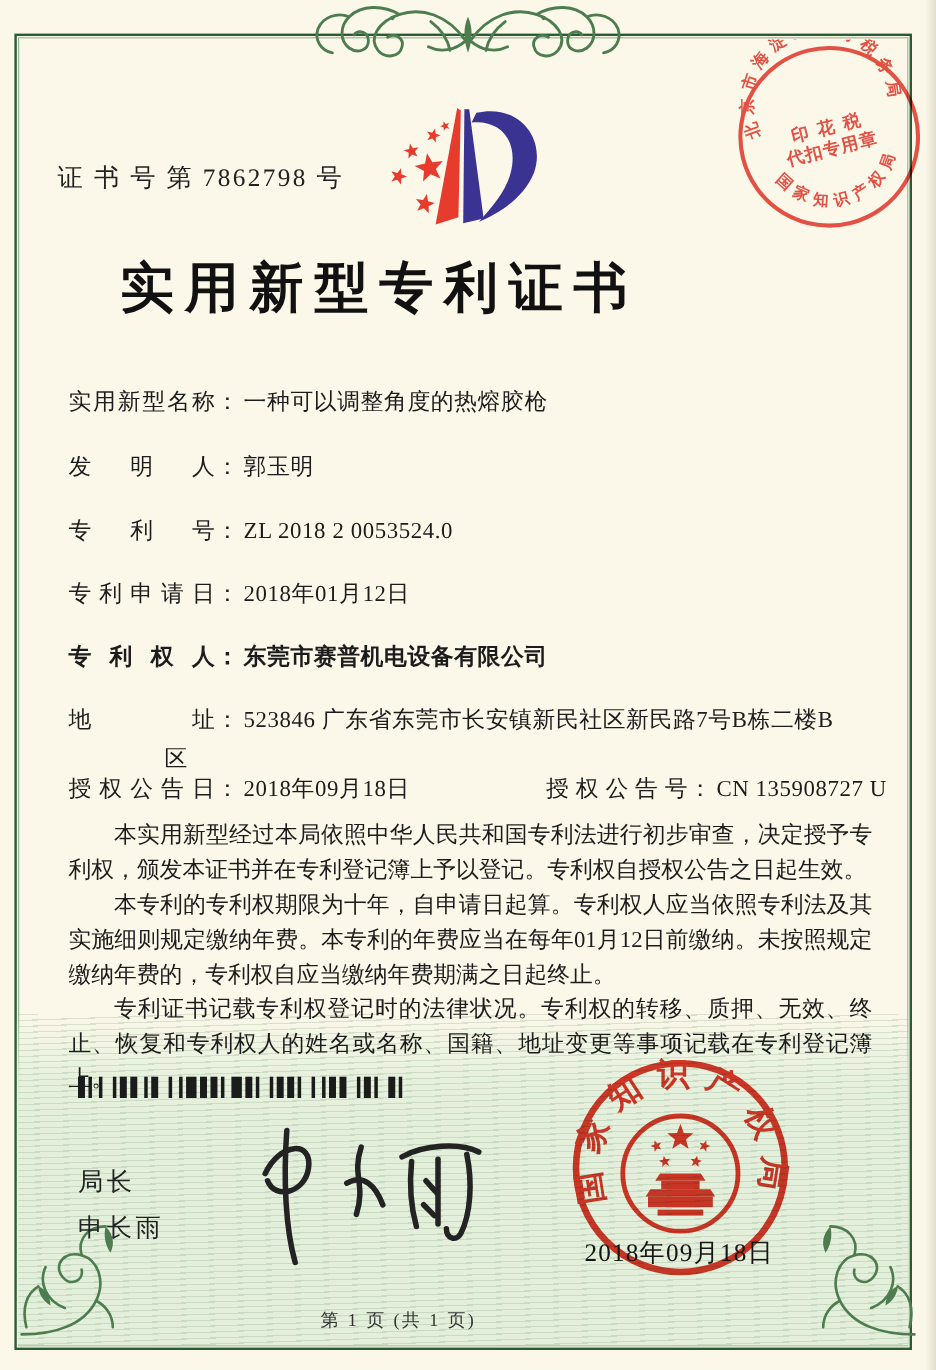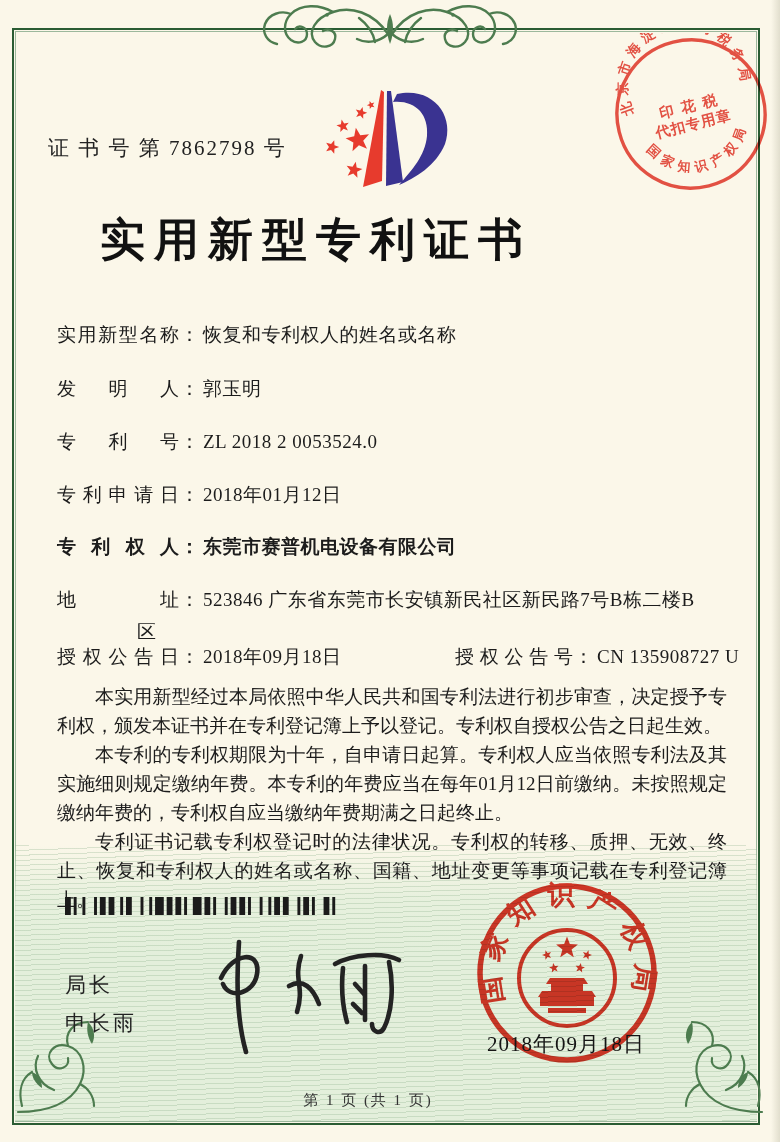--- a/index.html
+++ b/index.html
@@ -25,21 +25,21 @@
   .frow{position:absolute;left:57px;width:668px;font-size:19px;white-space:nowrap;}
   .flabel{display:inline-block;width:122px;text-align:justify;text-align-last:justify;vertical-align:top;}
   .fcolon{display:inline-block;margin:0 4px 0 1px;}
   .fvalue{letter-spacing:.5px;}
   .addr2{display:block;margin-left:80px;margin-top:6px;}
   .grant2{position:absolute;left:398px;top:0;white-space:nowrap;}
   .paras{left:57px;top:682px;width:670px;font-size:19px;line-height:29px;text-align:justify;}
   .paras p{margin:0;text-indent:2em;}
   .director{font-size:21px;letter-spacing:3px;color:#222;}
   .seal-date{left:487px;top:1030px;font-size:21px;letter-spacing:1px;color:#151515;z-index:6;}
-  .footer{left:0;width:664px;top:1091px;text-align:center;font-size:15px;letter-spacing:2px;color:#333;padding-left:36px;}
+  .footer{left:0;width:664px;top:1091px;text-align:center;font-size:15px;letter-spacing:2px;color:#333;}
   .stamp{mix-blend-mode:multiply;}
   .scan-edge{right:0;top:0;width:9px;height:1142px;background:linear-gradient(90deg,rgba(110,110,80,0) 0,rgba(110,110,80,.18) 100%);}
   svg text{font-family:"Liberation Serif","DejaVu Serif",serif;}
 </style>
 </head>
 <body>
 
 <div class="abs frame">
   <div class="frame-inner"></div>
 </div>
@@ -115,21 +115,21 @@
       <textPath href="#taxBot" startOffset="50%">国家知识产权局</textPath>
     </text>
     <text x="81" y="78" font-size="14.5" font-weight="bold" text-anchor="middle" letter-spacing="2">印 花 税</text>
     <text x="81" y="96" font-size="14.5" font-weight="bold" text-anchor="middle" letter-spacing="1">代扣专用章</text>
   </g>
 </svg>
 
 <div class="abs title">实用新型专利证书</div>
 
 <div class="abs frow" style="top:322px;">
-  <span class="flabel">实用新型名称</span><span class="fcolon">：</span><span class="fvalue">恢复和专利权人的姓名或名称</span>
+  <span class="flabel">实用新型名称</span><span class="fcolon">：</span><span class="fvalue">一种可以调整角度的热熔胶枪</span>
 </div>
 <div class="abs frow" style="top:376px;">
   <span class="flabel">发明人</span><span class="fcolon">：</span><span class="fvalue">郭玉明</span>
 </div>
 <div class="abs frow" style="top:429px;">
   <span class="flabel">专利号</span><span class="fcolon">：</span><span class="fvalue">ZL 2018 2 0053524.0</span>
 </div>
 <div class="abs frow" style="top:482px;">
   <span class="flabel">专利申请日</span><span class="fcolon">：</span><span class="fvalue">2018年01月12日</span>
 </div>

